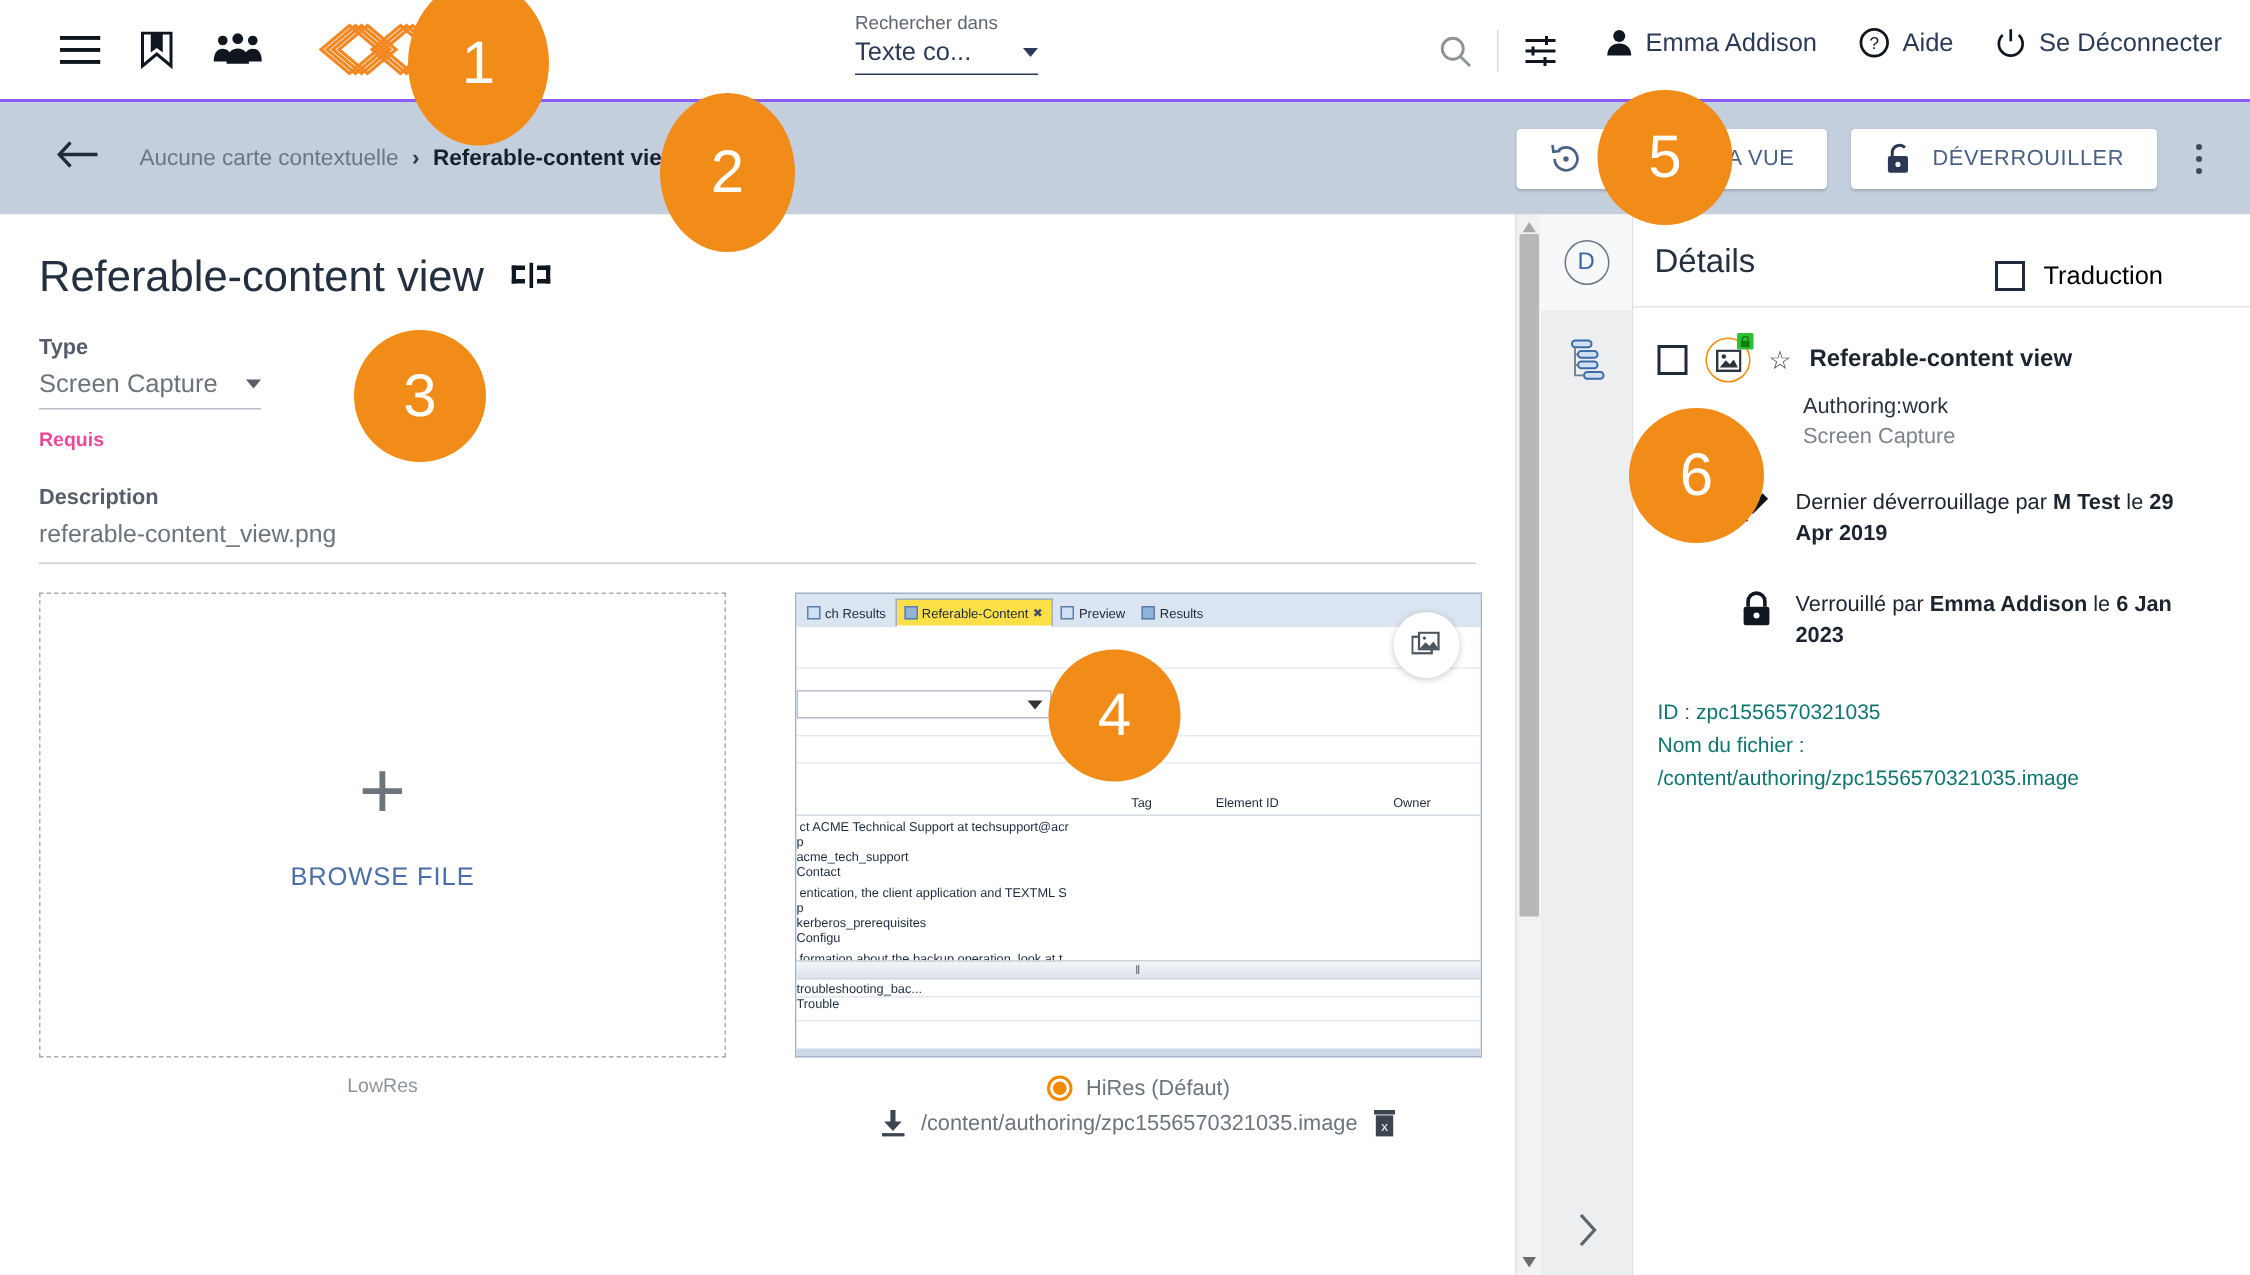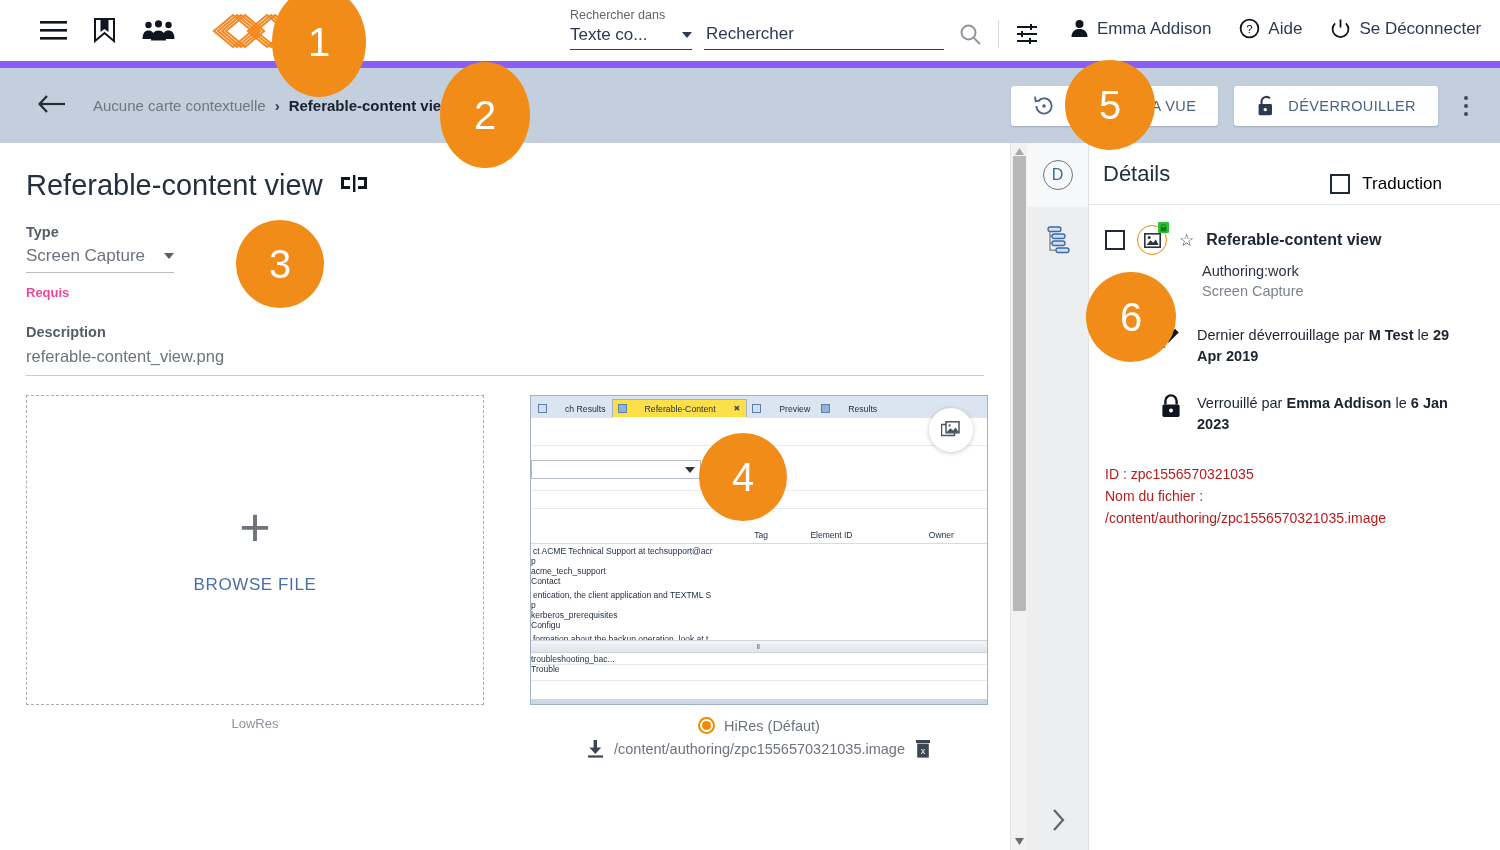--- a/index.html
+++ b/index.html
@@ -11,21 +11,21 @@
     color:#222a35;
     overflow:hidden;
     position:relative;
   }
   .app { position:relative; width:1500px; height:850px; }
 
   
   .topbar{
     position:absolute; left:0; top:0; width:1500px; height:68px;
     background:#ffffff; display:flex; align-items:center;
-    border-bottom:7px solid #8b5cf6;
+    border-bottom:2px solid #8b5cf6;
   }
   .tb-left{ display:flex; align-items:center; gap:26px; padding-left:40px; }
   .icon-btn{ display:flex; align-items:center; justify-content:center; cursor:pointer; }
   .logo-wrap{ margin-left:10px; display:flex; align-items:center; }
 
   .search-group{ position:absolute; left:570px; top:8px; display:flex; align-items:flex-end; gap:12px;}
   .search-label{ font-size:12.5px; color:#5e6670; margin-bottom:3px; display:block;}
   .sel-field{
     width:122px; border-bottom:1.6px solid #2b3a55; display:flex; align-items:center;
     justify-content:space-between; padding-bottom:4px; cursor:pointer;
@@ -98,21 +98,21 @@
     width:458px; height:310px; border:1px dashed #a9aeb4; background:#fff;
     display:flex; flex-direction:column; align-items:center; justify-content:center; cursor:pointer;
   }
   .plus{ font-size:54px; line-height:44px; color:#6e747b; font-weight:400;}
   .browse{ margin-top:26px; font-size:17px; color:#4a6ea8; letter-spacing:.6px;}
   .zone-caption{ text-align:center; font-size:13px; color:#8d939a; margin-top:11px; width:458px;}
 
   
   .thumbwrap{ position:relative; width:458px; height:310px; border:1px solid #9fb0c7; background:#fff; overflow:hidden;}
   .th-tabs{ height:22px; background:#dbe5f1; display:flex; align-items:flex-end; font-size:8.7px; color:#1c2a3c; padding-left:2px;}
-  .th-tab{ display:flex; align-items:center; gap:18px; padding:3px 6px 3px 5px; height:19px; white-space:nowrap;}
+  .th-tab{ display:flex; align-items:center; gap:3px; padding:3px 6px 3px 5px; height:19px; white-space:nowrap;}
   .th-tab.active{ background:#fde047; border:1px solid #9fb0c7; border-bottom:1px solid #fff;}
   .th-ic{ width:9px;height:9px; background:#8fb3d9; border:1px solid #5d7ea8; display:inline-block;}
   .th-ic.g{ background:#cfe0f2;}
   .th-body{ background:#fff; height:288px; position:relative;}
   .th-strip{ height:28px; border-bottom:1px solid #e7ebf0;}
   .th-combo{
     position:absolute; left:0; top:42px; width:170px; height:19px;
     border:1px solid #b6bfc9; background:#fff; display:flex; align-items:center; justify-content:flex-end;
   }
   .th-combo .caret-g{ margin-right:5px; border-top-color:#333;}
@@ -184,21 +184,21 @@
   .star{ font-size:17px; color:#3d4652; cursor:pointer;}
   .det-name{ font-size:16px; font-weight:bold; color:#1c2430;}
   .det-sub{ margin-left:97px; margin-top:8px; }
   .det-sub .l1{ font-size:14.5px; color:#2a3340;}
   .det-sub .l2{ font-size:14.5px; color:#7c838c; margin-top:4px;}
 
   .det-evt{ display:flex; gap:14px; margin-top:26px; padding-left:54px; align-items:flex-start;}
   .det-evt .txt{ font-size:14.5px; color:#1c2430; line-height:21px; max-width:272px;}
   .det-evt .txt b{ font-weight:bold;}
   .det-ids{ margin-top:28px; padding-left:0px;}
-  .det-ids div{ font-size:14px; color:#b91c1c; line-height:22px;}
+  .det-ids div{ font-size:14px; color:#0f766e; line-height:22px;}
 
   
   .badge{
     position:absolute; background:#f28c18; color:#fff; border-radius:50%;
     display:flex; align-items:center; justify-content:center;
     font-size:40px; font-weight:400; font-family:"Liberation Sans", sans-serif;
     z-index:60; user-select:none;
   }
 </style>
 </head>
@@ -250,23 +250,20 @@
       </div>
     </div>
 
     <div class="search-group">
       <div>
         <span class="search-label">Rechercher dans</span>
         <div class="sel-field">
           <span>Texte co...</span>
           <i class="caret"></i>
         </div>
-      </div>
-      <div class="q-field">
-        <input type="text" placeholder="Rechercher" style="">
       </div>
     </div>
 
     <div class="tb-tools">
       <div class="icon-btn">
         <svg width="24" height="24" viewBox="0 0 24 24">
             <g fill="none" stroke="#8d939a" stroke-width="1.9">
           <circle cx="10.5" cy="10.5" r="7"></circle>
               <line x1="15.6" y1="15.6" x2="22" y2="22"></line>
             </g>

